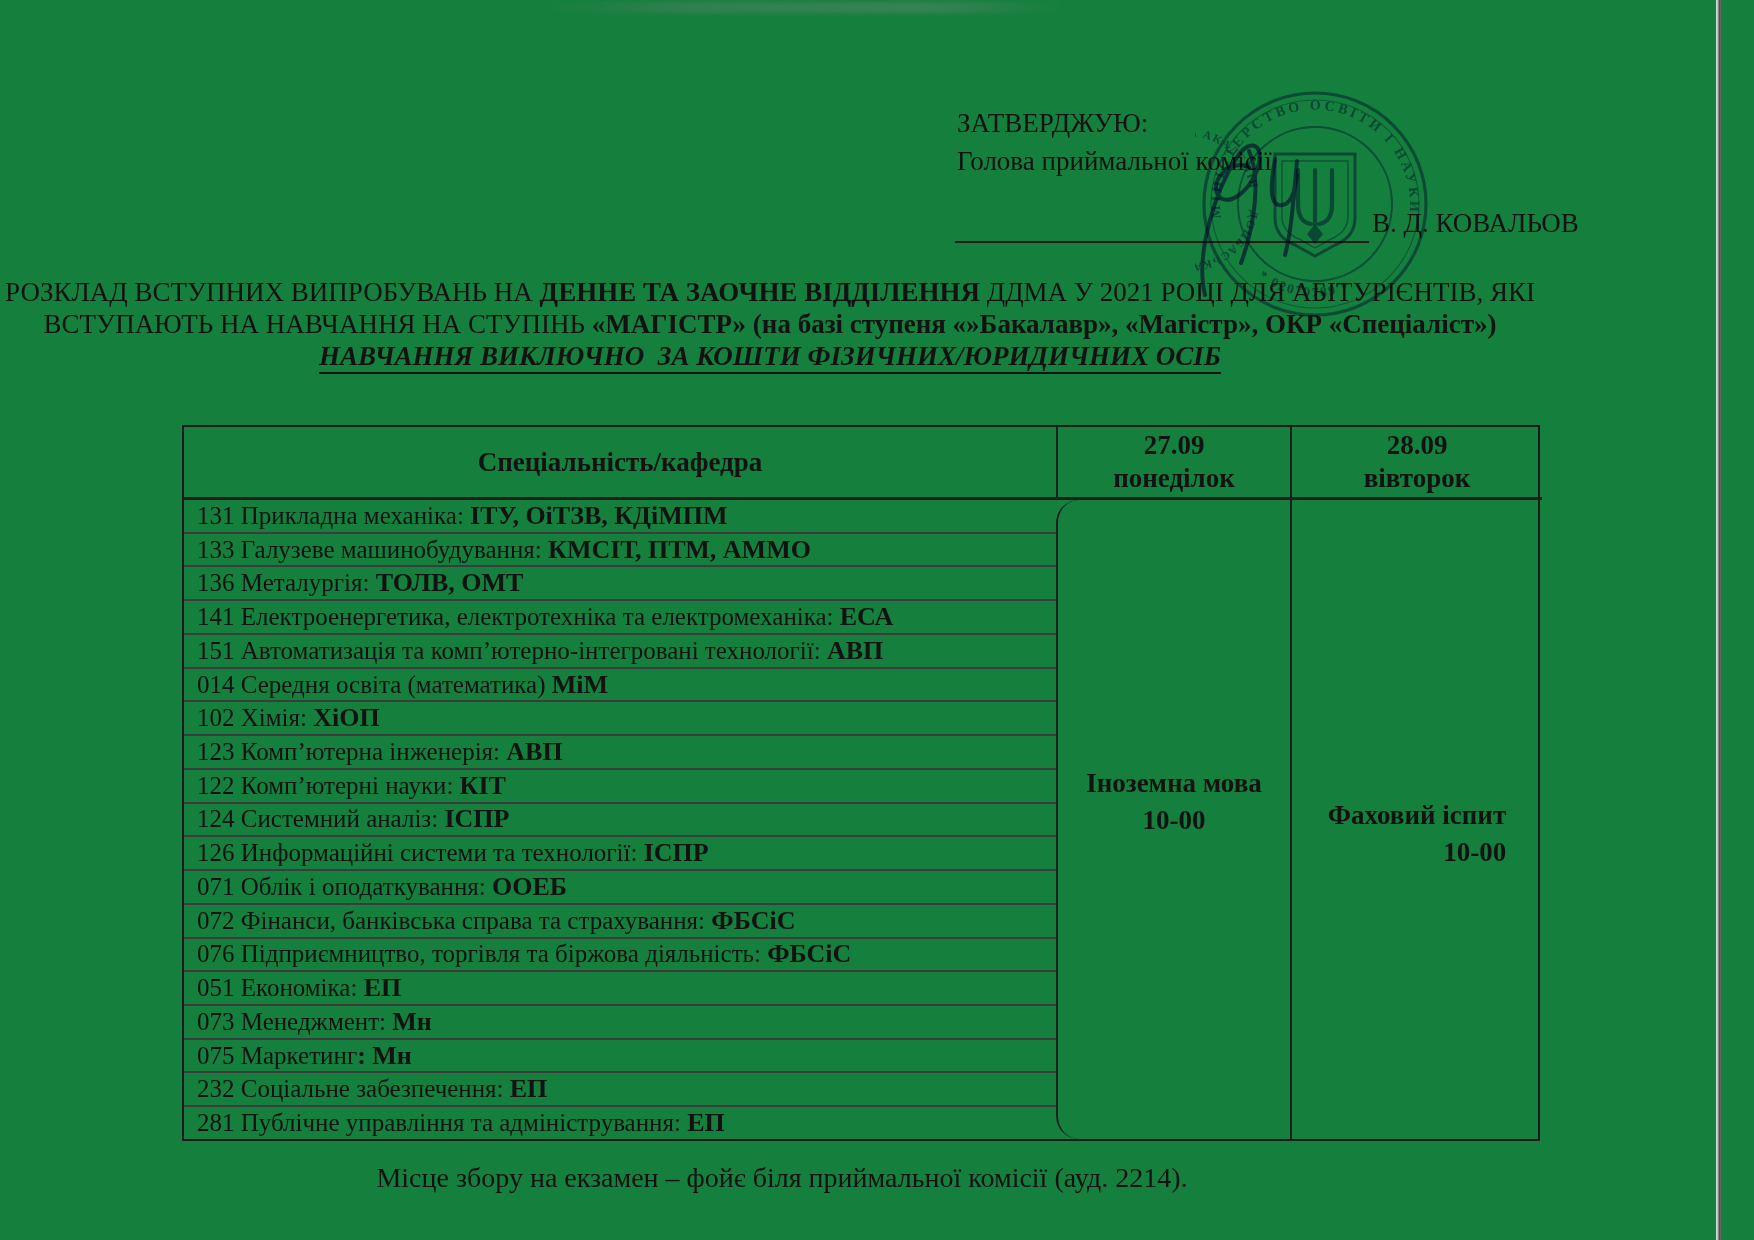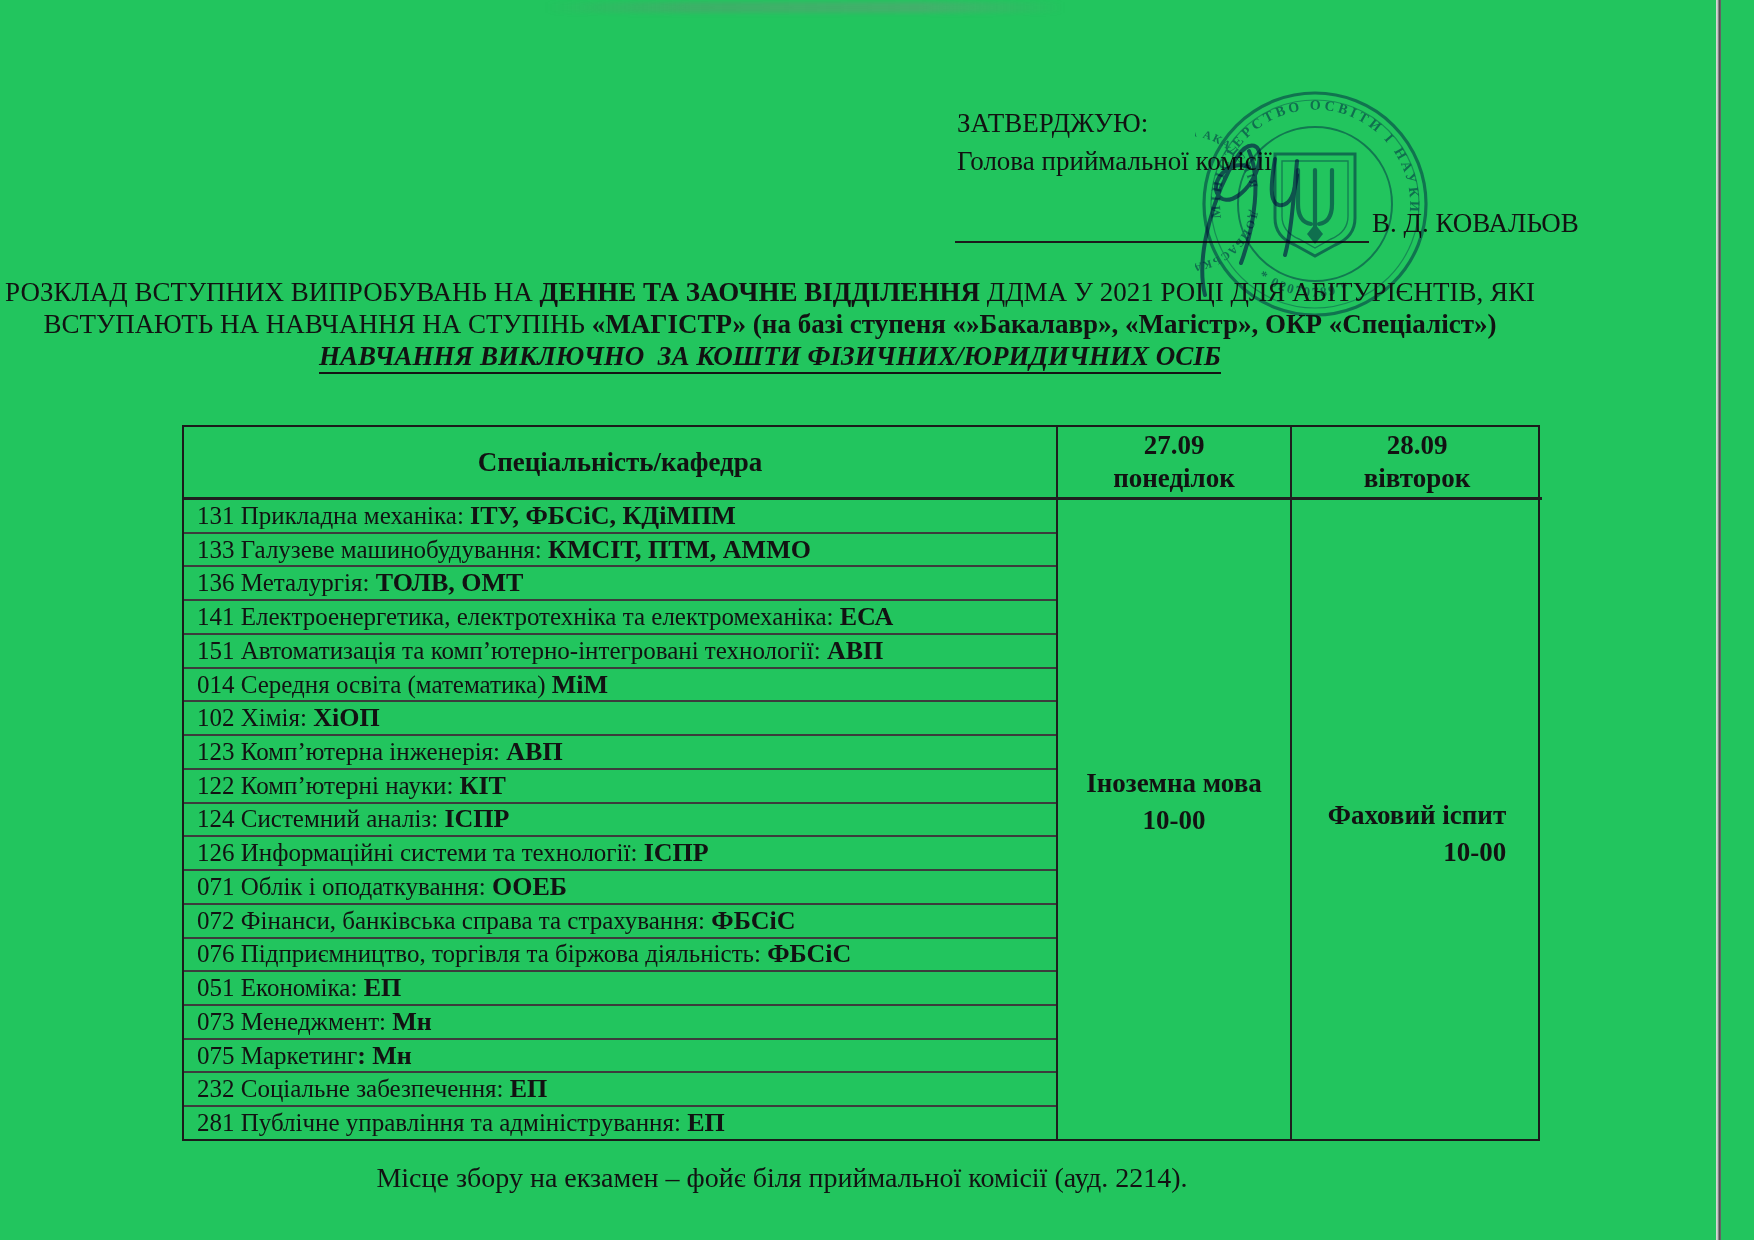--- a/index.html
+++ b/index.html
@@ -1,18 +1,18 @@
 <!DOCTYPE html>
 <html><head>
 <meta charset="utf-8">
 <style>
   html,body{margin:0;padding:0;background:#888;}
   .page{
     position:relative; width:1754px; height:1240px; margin:0 auto;
-    background:#22c55e; overflow:hidden;
+    background:#15803d; overflow:hidden;
     font-family:"Liberation Serif","DejaVu Serif",serif; color:#121212;
   }
   
   .top-smudge{
     position:absolute; left:545px; top:2px; width:520px; height:11px;
     background:linear-gradient(90deg, rgba(0,0,0,0) 0%, rgba(125,125,125,.28) 28%, rgba(135,135,135,.32) 72%, rgba(0,0,0,0) 100%);
     filter:blur(2px);
   }
   .scan-edge{
     position:absolute; left:1716px; top:0; width:5px; height:1240px;
@@ -39,21 +39,21 @@
   .hc{display:flex; flex-direction:column; justify-content:center; align-items:center;
       font-weight:bold; font-size:27px; line-height:33px; border-bottom:3px solid #1f1f1f; box-sizing:border-box;}
   .hc.mid,.hc.right{border-left:2px solid #1f1f1f;}
   .speclist{display:flex; flex-direction:column; box-sizing:border-box;border-radius:27px;}
   .srow{flex:1; display:flex; align-items:center; padding-left:13px; font-size:25px;
         border-top:2px solid #3c3c3c; box-sizing:border-box; white-space:pre;}
   .srow:first-child{border-top:none;}
   .srow .b{font-size:26px;}
   .examcell{display:flex; flex-direction:column; justify-content:center; align-items:center;
             font-weight:bold; font-size:27px; line-height:37px; border-left:2px solid #1f1f1f; box-sizing:border-box;}
-  .examcell.mon{transform:none;}
+  .examcell.mon{transform:none;border-radius:23px;}
   .examcell.mon .inner{transform:translateY(-18px); text-align:center;}
   .examcell.tue .inner{transform:translateY(14px); text-align:right;}
   
   .footer{position:absolute; left:0; top:1162px; width:1564px; text-align:center; font-size:28px;}
 </style>
 </head>
 <body>
 
 <div class="page">
 
@@ -120,21 +120,21 @@
     <div class="hc mid">
       <div>27.09</div>
       <div>понеділок</div>
     </div>
     <div class="hc right">
       <div>28.09</div>
       <div>вівторок</div>
     </div>
 
     <div class="speclist">
-      <div class="srow"><span>131 Прикладна механіка: </span><span class="b">ІТУ, ФБСіС, КДіМПМ</span></div>
+      <div class="srow"><span>131 Прикладна механіка: </span><span class="b">ІТУ, ОіТЗВ, КДіМПМ</span></div>
       <div class="srow"><span>133 Галузеве машинобудування: </span><span class="b">КМСІТ, ПТМ, АММО</span></div>
       <div class="srow"><span>136 Металургія: </span><span class="b">ТОЛВ, ОМТ</span></div>
       <div class="srow"><span>141 Електроенергетика, електротехніка та електромеханіка: </span><span class="b">ЕСА</span></div>
       <div class="srow"><span>151 Автоматизація та комп’ютерно-інтегровані технології: </span><span class="b">АВП</span></div>
       <div class="srow"><span>014 Середня освіта (математика) </span><span class="b">МіМ</span></div>
       <div class="srow"><span>102 Хімія: </span><span class="b">ХіОП</span></div>
       <div class="srow"><span>123 Комп’ютерна інженерія: </span><span class="b">АВП</span></div>
       <div class="srow"><span>122 Комп’ютерні науки: </span><span class="b">КІТ</span></div>
       <div class="srow"><span>124 Системний аналіз: </span><span class="b">ІСПР</span></div>
       <div class="srow"><span>126 Информаційні системи та технології: </span><span class="b">ІСПР</span></div>

